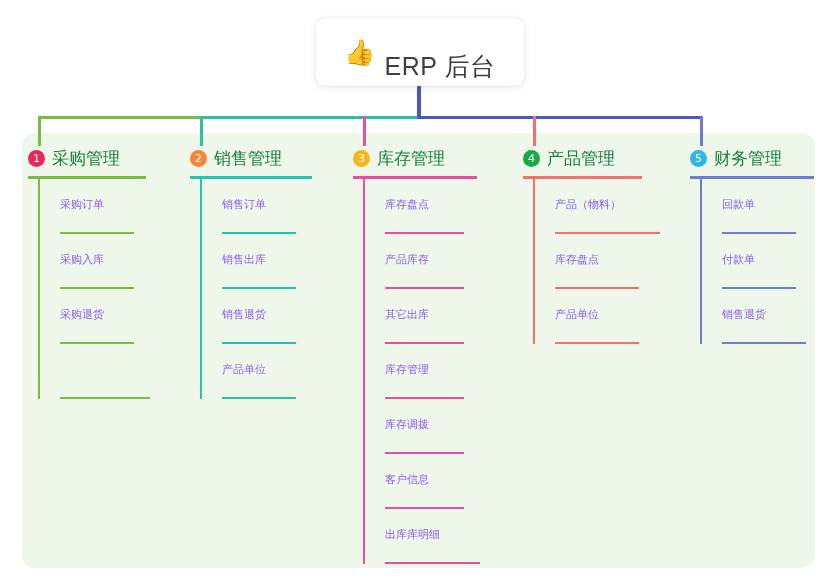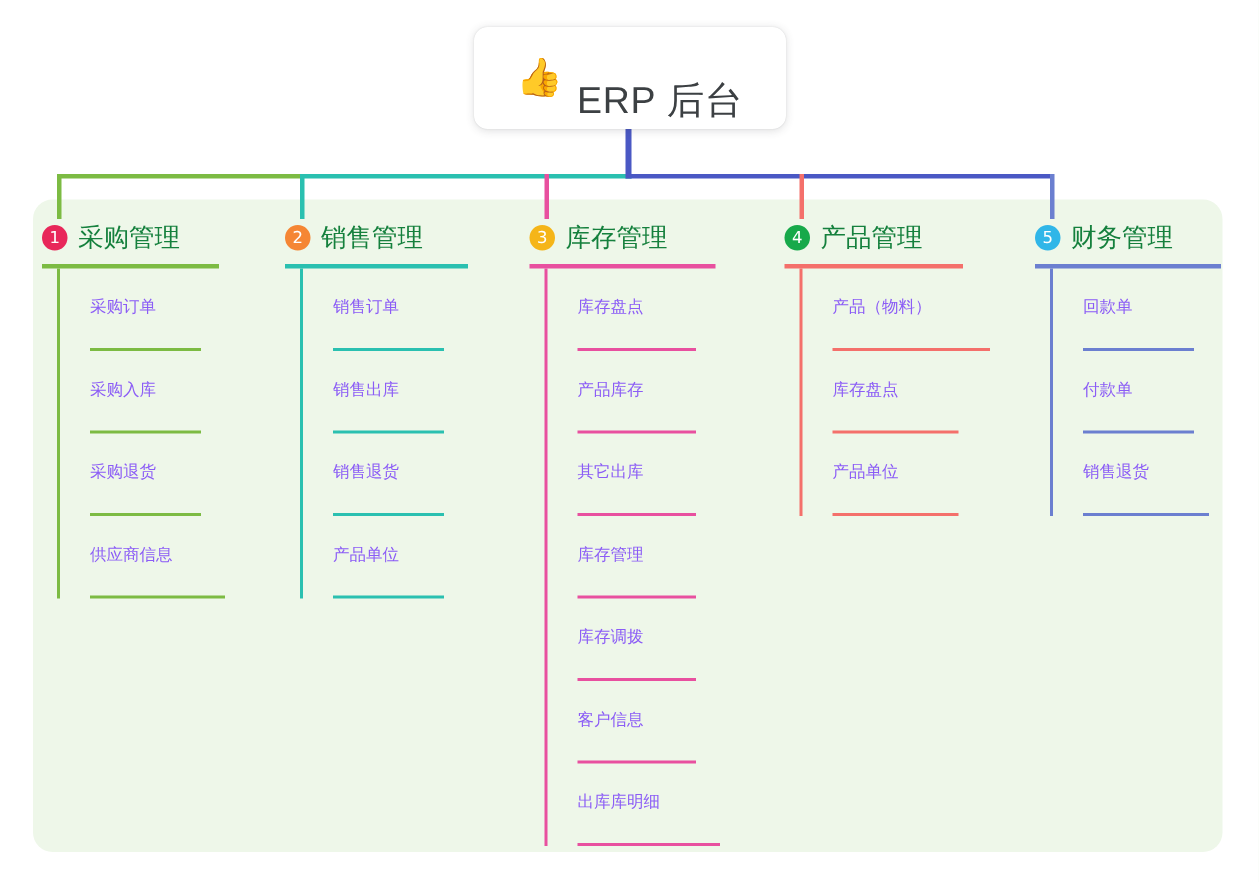--- a/index.html
+++ b/index.html
@@ -169,21 +169,20 @@
           </div>
           <div class="leaf">
             <div class="leaf-label">采购入库</div>
             <div class="leaf-rule" style="width: 74px; background: rgb(124, 187, 67);"></div>
           </div>
           <div class="leaf">
             <div class="leaf-label">采购退货</div>
             <div class="leaf-rule" style="width: 74px; background: rgb(124, 187, 67);"></div>
           </div>
           <div class="leaf">
-            <div class="leaf-label">供应商信息</div>
             <div class="leaf-rule" style="width: 90px; background: rgb(124, 187, 67);"></div>
           </div>
         </div>
       </div>
       <div class="column" style="left: 190px; top: 146px;">
         <div class="col-header">
           <span class="badge" style="background: rgb(245, 134, 52);">2</span>
           <span class="col-title">销售管理</span>
         </div>
         <div class="header-rule" style="width: 122px; background: rgb(42, 192, 176);"></div>

